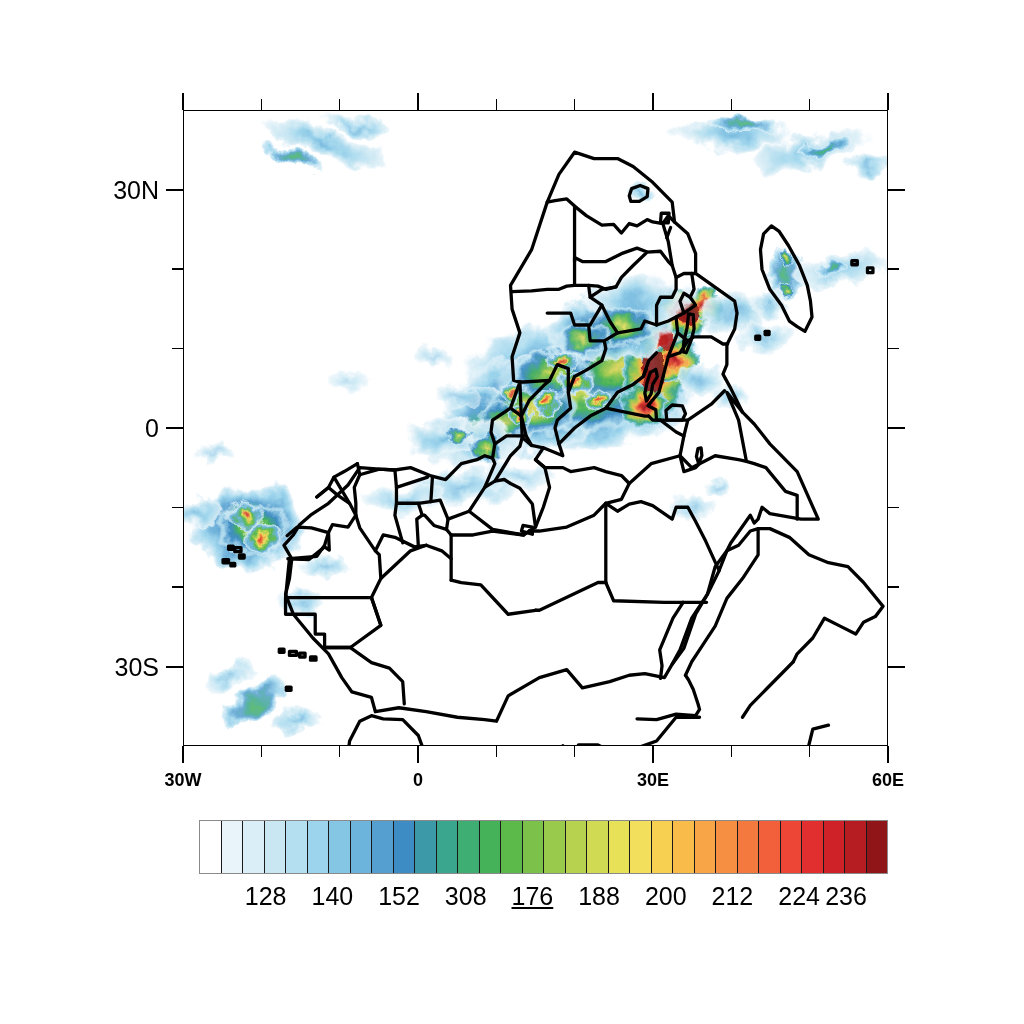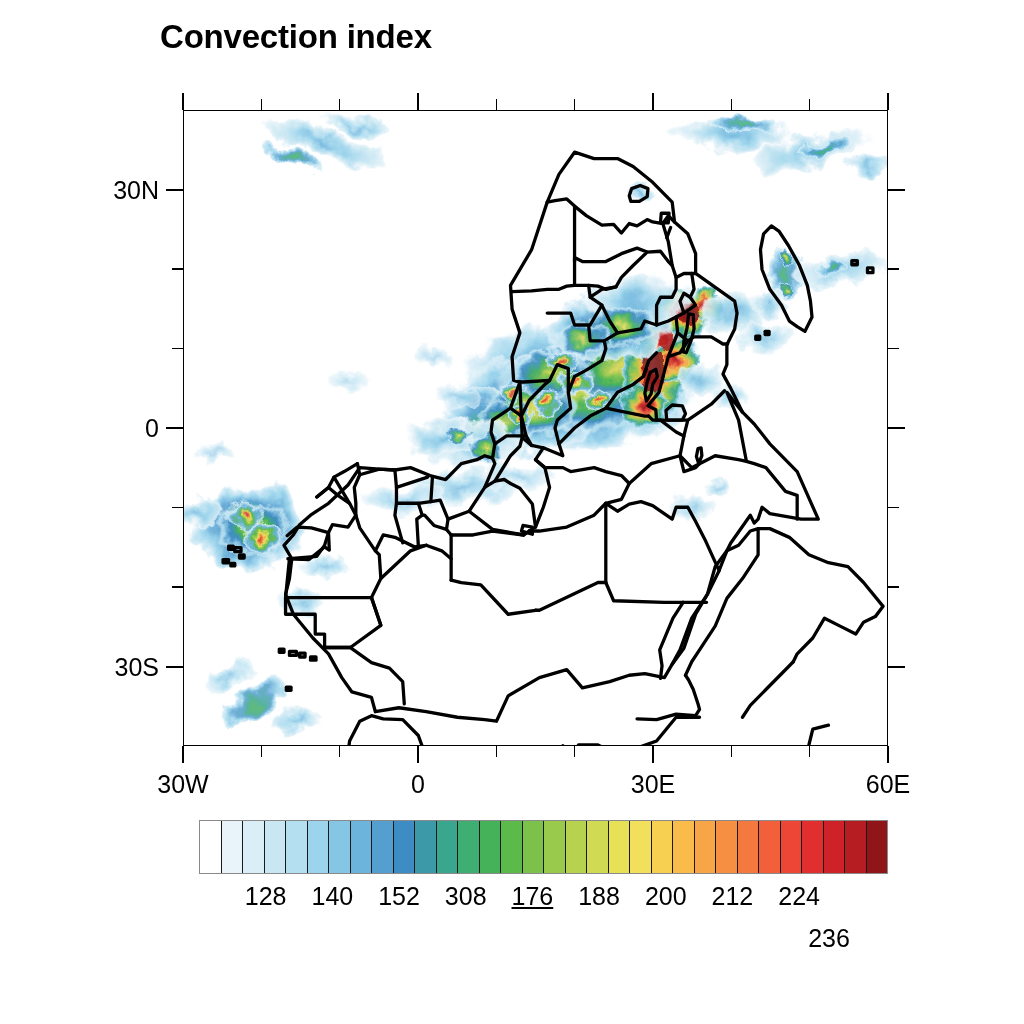--- a/index.html
+++ b/index.html
@@ -34,40 +34,39 @@
   .tk-left.major{width:17px;height:2px;}
   .tk-right{width:11px;height:1.6px;}
   .tk-right.major{width:17px;height:2px;}
   .tk-top{height:11px;width:1.6px;}
   .tk-top.major{height:17px;width:2px;}
   .tk-bot{height:11px;width:1.6px;}
   .tk-bot.major{height:17px;width:2px;}
 
   .ylab{position:absolute;font-size:25px;font-weight:normal;
         text-align:right;white-space:nowrap;transform:translateY(-50%);}
-  .xlab{position:absolute;font-size:25px;font-weight:normal;
+  .xlab{position:absolute;font-size:18px;font-weight:bold;
         white-space:nowrap;transform:translateX(-50%);}
 
   
   #cbar{position:absolute;left:199px;top:820px;width:689px;height:54px;
         display:flex;box-sizing:border-box;
         border:1.2px solid #8a8a8a;}
   #cbar .cell{flex:1 1 0;height:100%;border-right:1.1px solid #1a1a1a;
               box-sizing:border-box;}
   #cbar .cell:last-child{border-right:none;}
   #cbarlabels{position:absolute;left:199px;top:882px;width:689px;height:34px;}
   .cblab{position:absolute;font-size:25px;white-space:nowrap;
          transform:translateX(-50%);}
 </style>
 </head>
 <body>
 
 <div id="stage">
 
-  <div class="title">Convection index</div>
 
   <div id="plot">
     <svg id="mapsvg" viewBox="-30 -40 90 80" preserveAspectRatio="none">
       <defs>
 
         <radialGradient id="gW" cx="50%" cy="50%" r="50%">
           <stop offset="0%" stop-color="#e12f2f" stop-opacity="1"></stop>
           <stop offset="18%" stop-color="#f4793e" stop-opacity="1"></stop>
           <stop offset="34%" stop-color="#f2e05c" stop-opacity="1"></stop>
           <stop offset="52%" stop-color="#5cba4b" stop-opacity="1"></stop>
@@ -533,16 +532,16 @@
   <div id="cbarlabels">
       <div class="cblab" style="left: 66.6774px;">128</div>
       <div class="cblab" style="left: 133.355px;">140</div>
       <div class="cblab" style="left: 200.032px;">152</div>
       <div class="cblab" style="left: 266.71px;">308</div>
       <div class="cblab" style="left: 333.387px; text-decoration: underline;">176</div>
       <div class="cblab" style="left: 400.065px;">188</div>
       <div class="cblab" style="left: 466.742px;">200</div>
       <div class="cblab" style="left: 533.419px;">212</div>
       <div class="cblab" style="left: 600.097px;">224</div>
-      <div class="cblab" style="left: 630px; margin-top: 42px;">236</div>
+      <div class="cblab" style="left: 647px;">236</div>
     </div>
 
 </div>
 
 </body></html>

